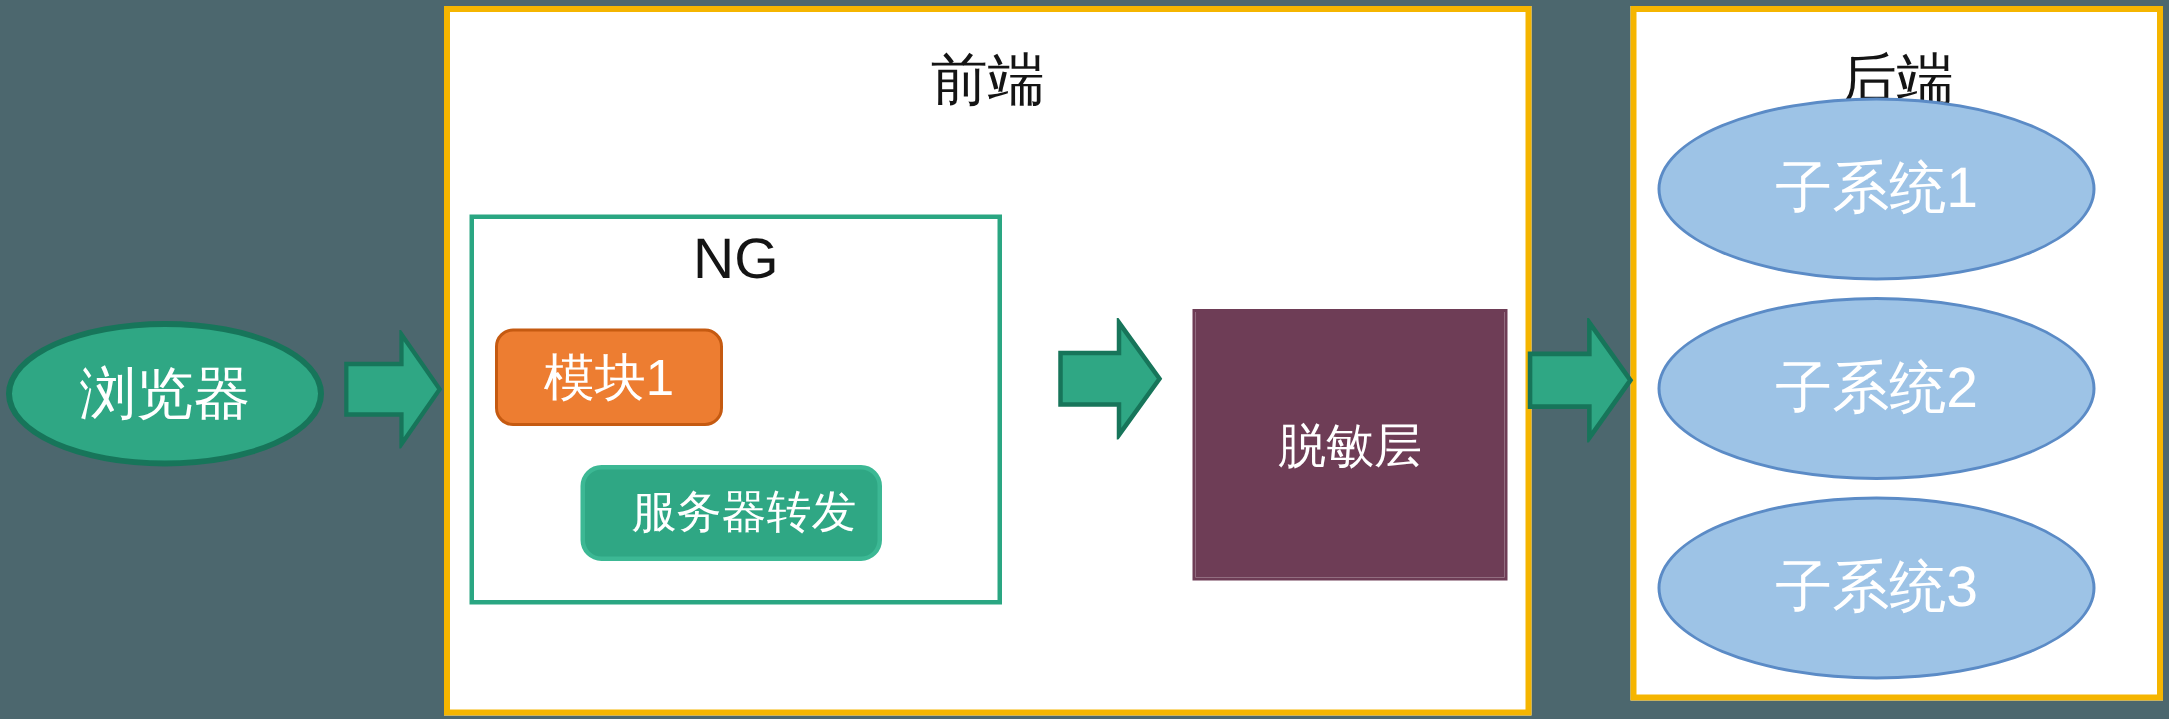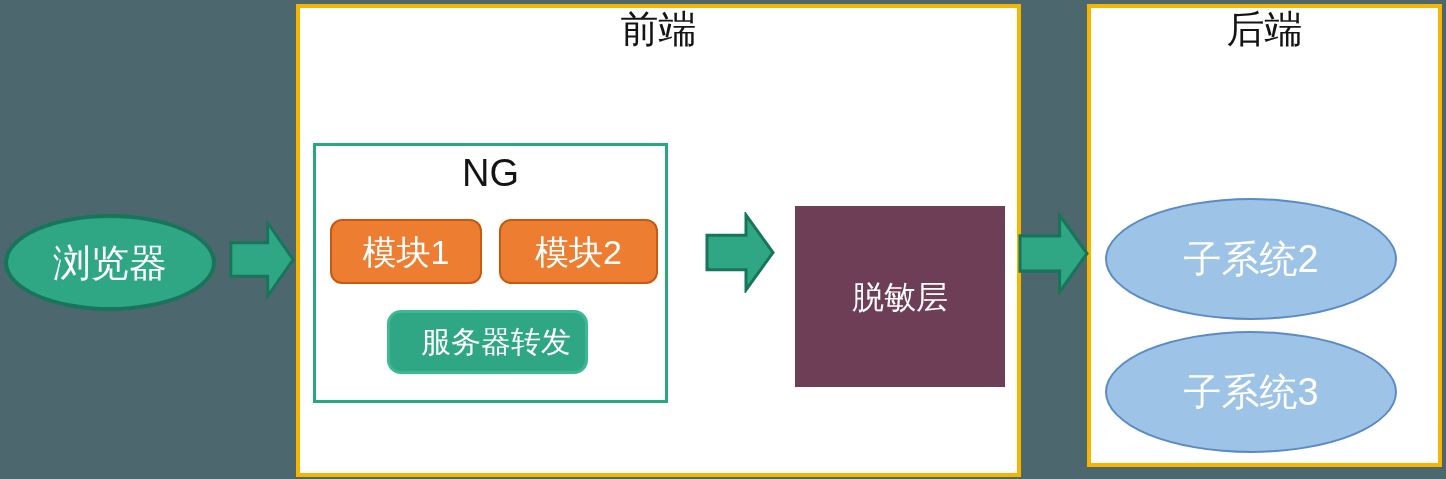--- a/index.html
+++ b/index.html
@@ -30,21 +30,21 @@
   }
   
   .panel{
     position:absolute;background:var(--panel-bg);
     border:4px solid var(--panel-border);
     box-sizing:border-box;
   }
   .panel-frontend{left:296px;top:4px;width:725px;height:473px;}
   .panel-backend{left:1087px;top:4px;width:355px;height:463px;}
   .panel-title{
-    position:absolute;left:0;top:0;width:100%;
+    position:absolute;left:0;top:25px;width:100%;
     text-align:center;color:var(--text-dark);
     font-size:38px;line-height:1.15;
   }
   
   .ng-box{
     position:absolute;left:13px;top:135px;width:355px;height:260px;
     border:3px solid var(--teal-border);background:var(--panel-bg);
     box-sizing:border-box;
   }
   .ng-title{
@@ -118,31 +118,31 @@
   <div class="browser-node">
     <span>浏览器</span>
   </div>
 
   <div class="panel panel-frontend">
     <div class="panel-title">前端</div>
 
     <div class="ng-box">
       <div class="ng-title">NG</div>
       <div class="module module-1">模块1</div>
-      <div class="module module-2">模块2</div>
       <div class="server-forward">服务器转发</div>
     </div>
 
     <div class="desens">
       <div class="desens-header">脱敏层</div>
     </div>
   </div>
 
   <div class="panel panel-backend">
     <div class="panel-title">后端</div>
+    <div class="subsystem subsystem-1">子系统1</div>
     <div class="subsystem subsystem-2">子系统2</div>
     <div class="subsystem subsystem-3">子系统3</div>
   </div>
 
   <svg class="arrow arrow-1" viewBox="0 0 70 80" preserveAspectRatio="none" aria-hidden="true">
     <polygon points="2,23 41,23 41,3 68,40 41,77 41,57 2,57"></polygon>
   </svg>
   <svg class="arrow arrow-2" viewBox="0 0 70 80" preserveAspectRatio="none" aria-hidden="true">
     <polygon points="2,23 41,23 41,3 68,40 41,77 41,57 2,57"></polygon>
   </svg>

